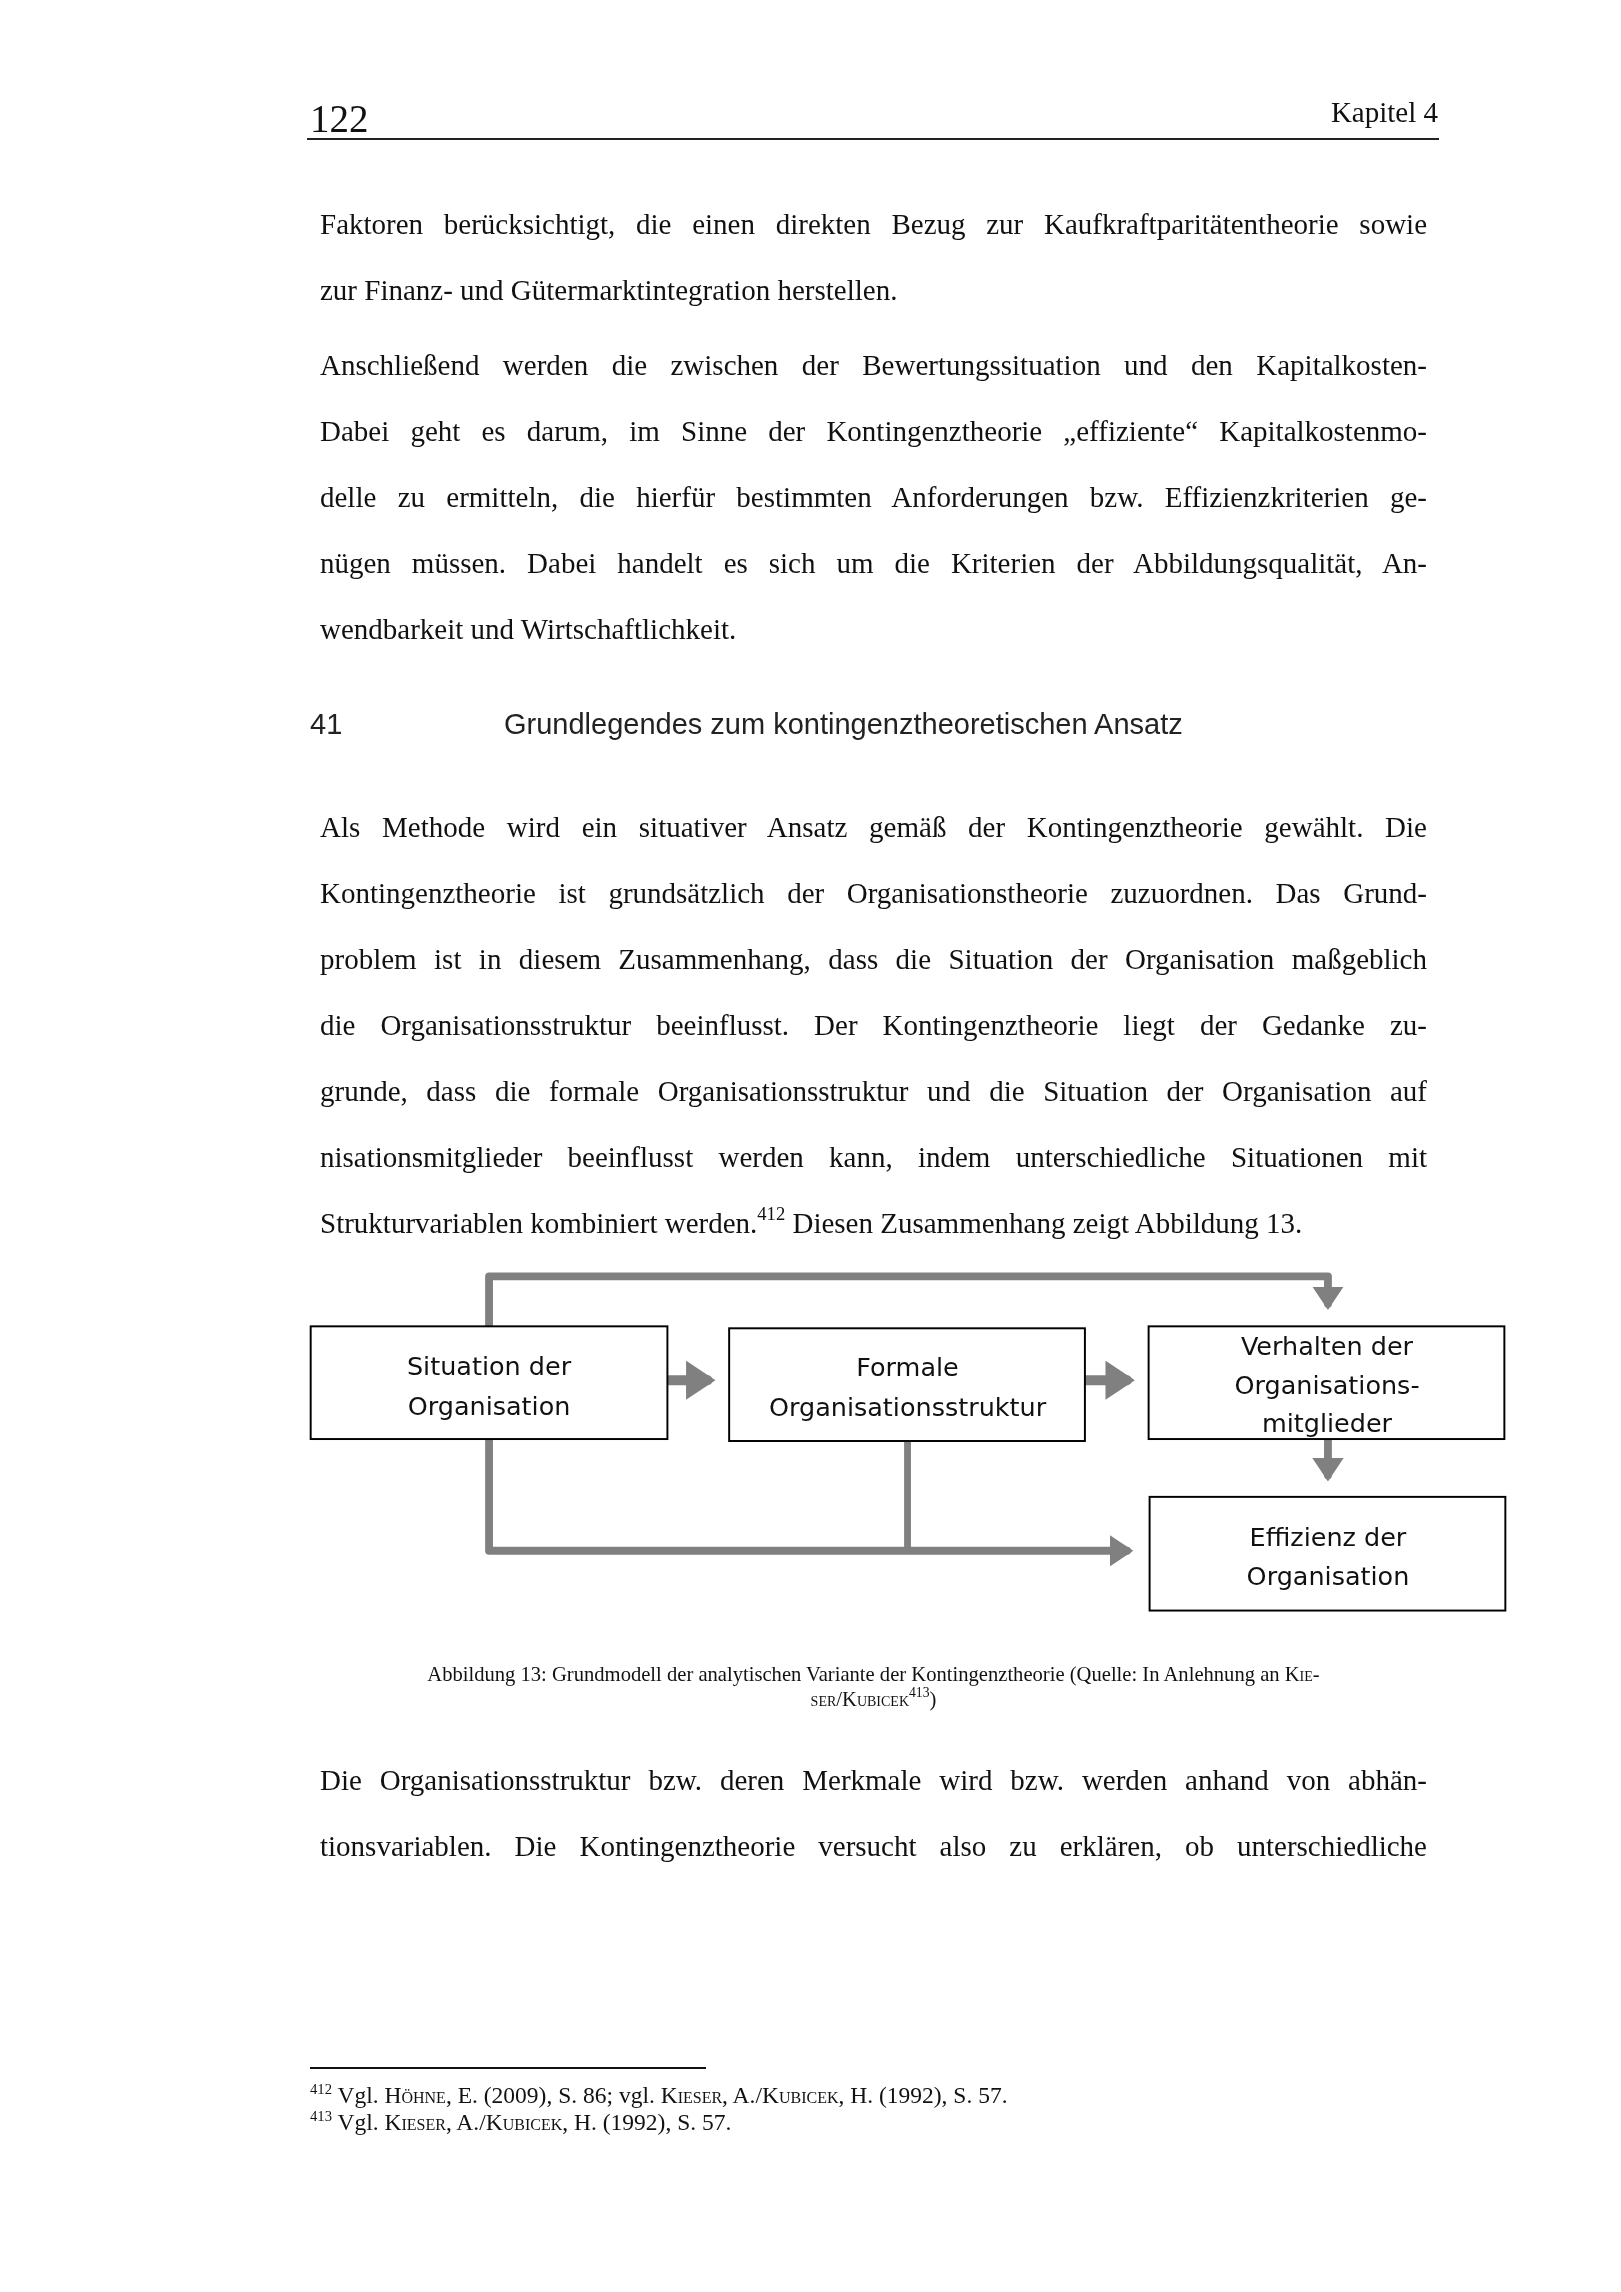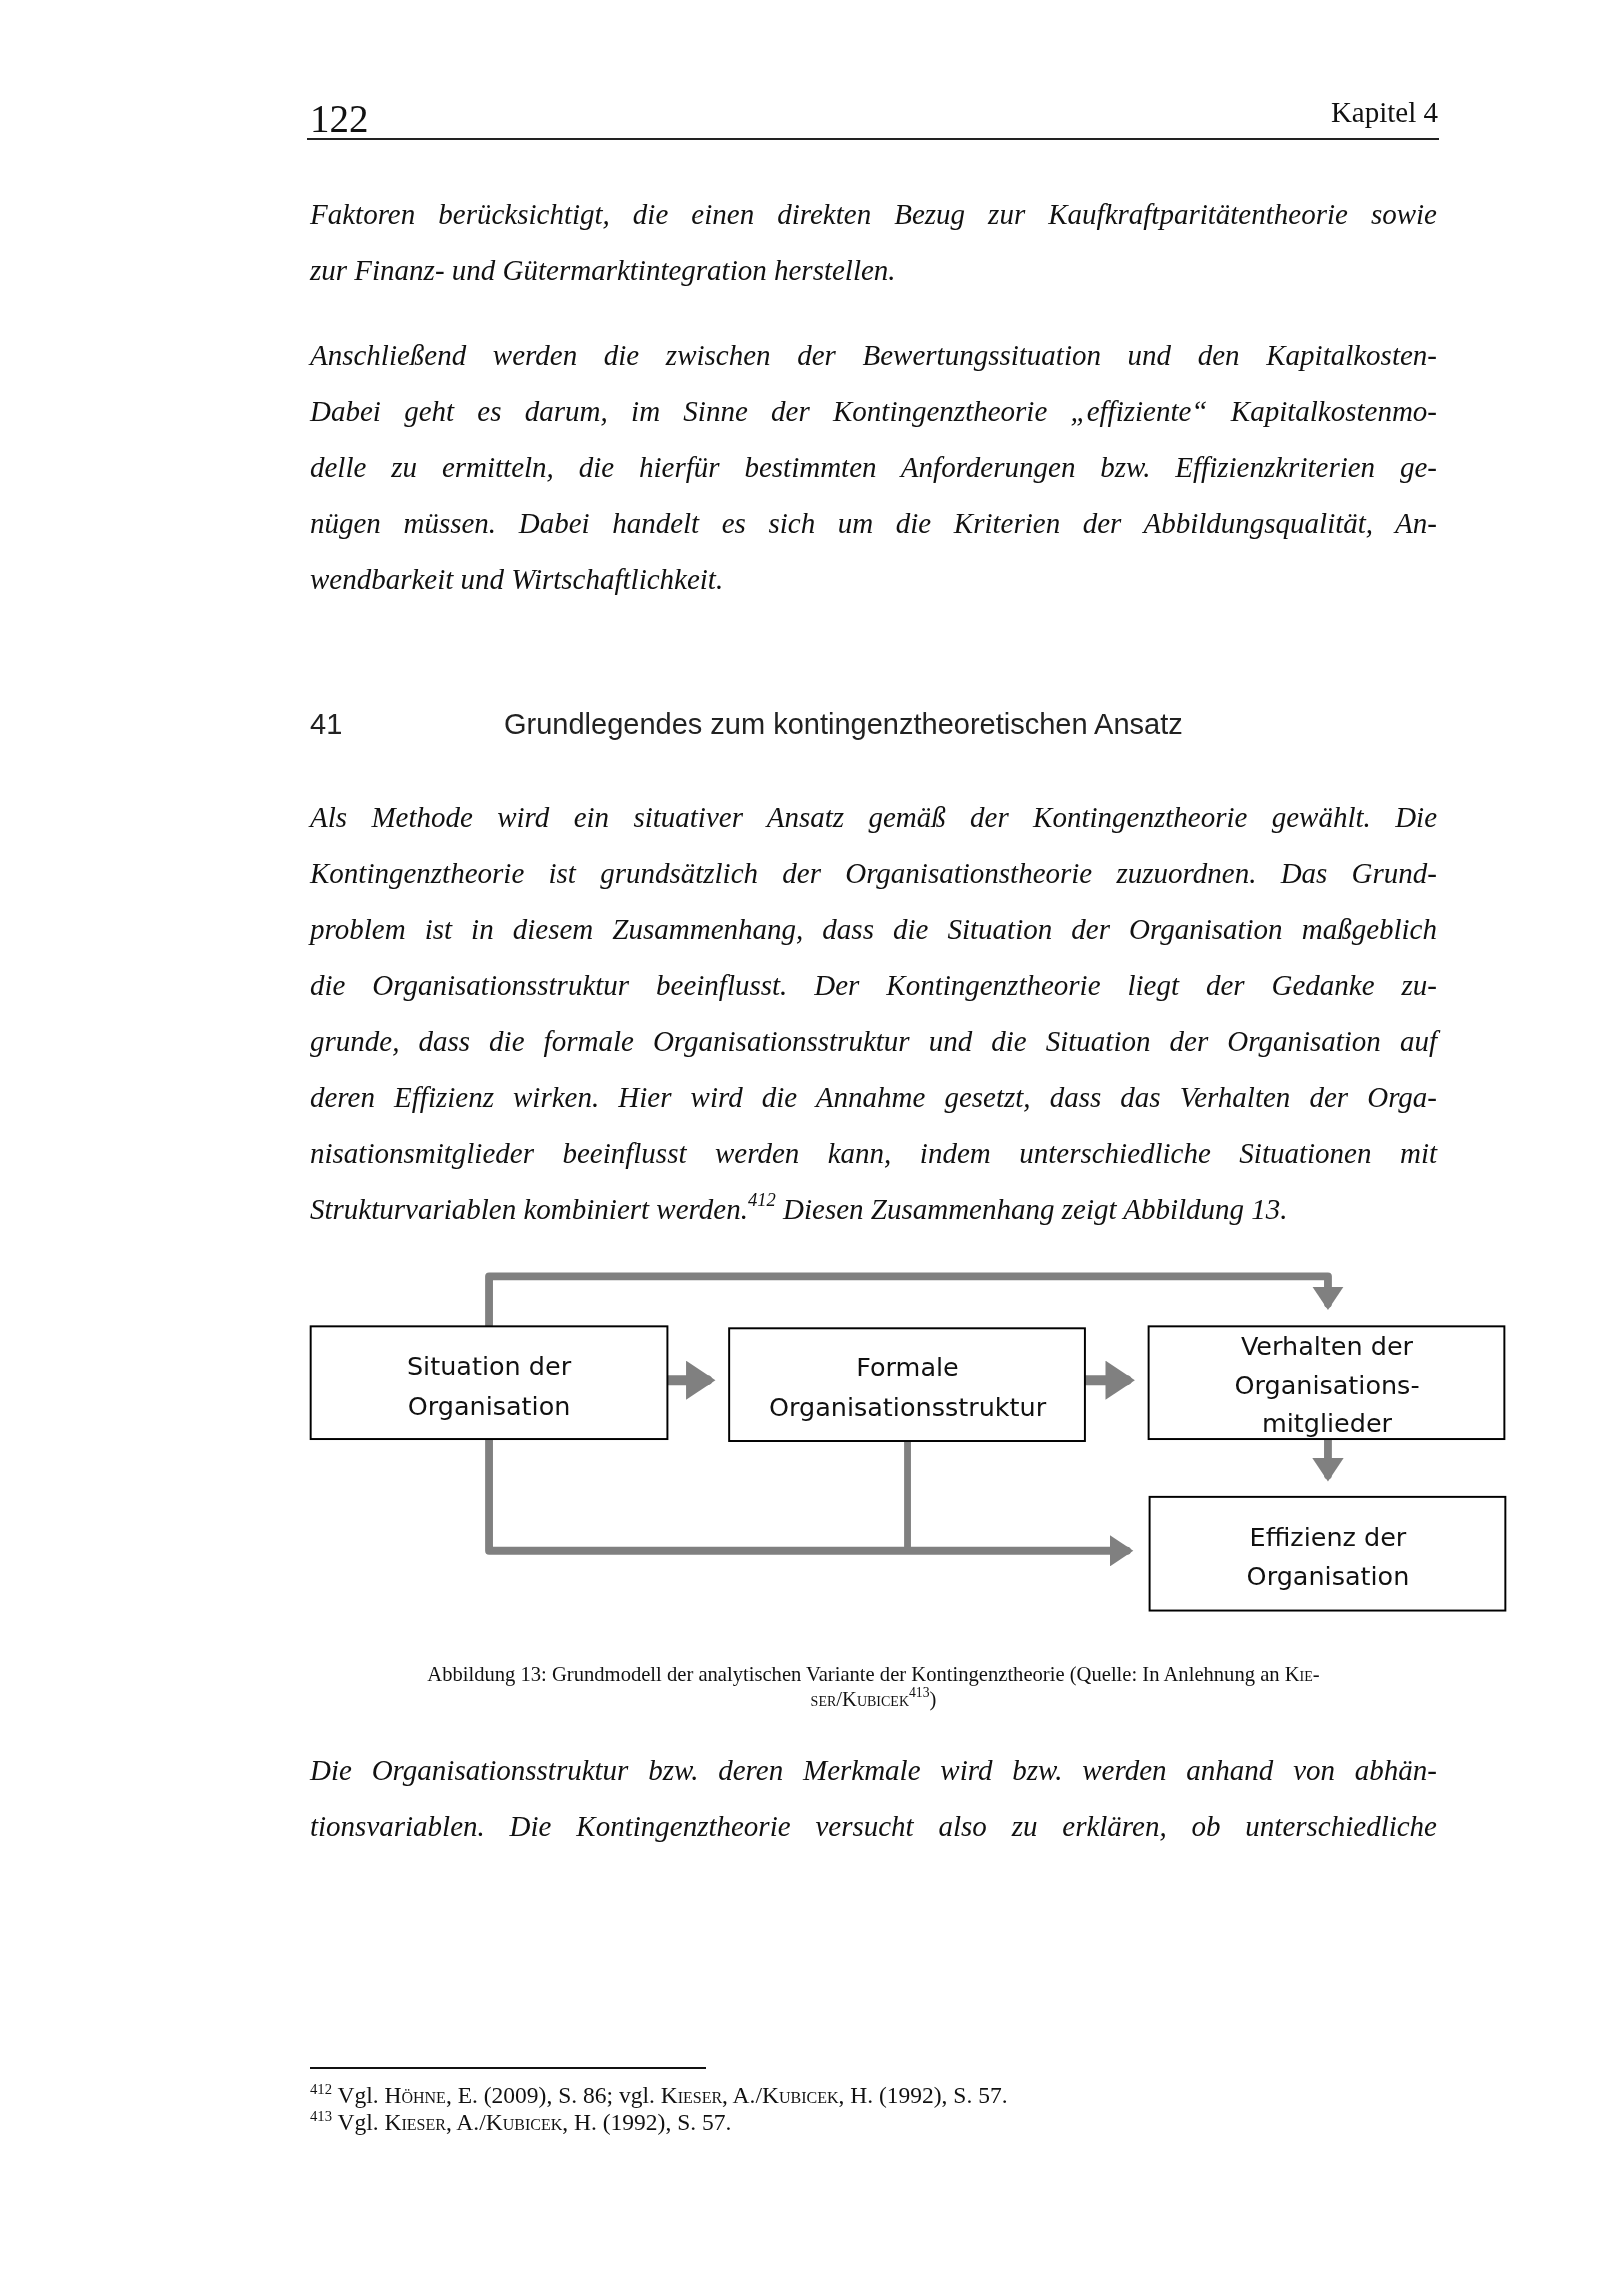--- a/index.html
+++ b/index.html
@@ -3,21 +3,21 @@
 <meta charset="utf-8">
 <style>
   html, body { margin: 0; padding: 0; background: #ffffff; }
   body { width: 1621px; height: 2293px; position: relative; overflow: hidden;
          font-family: "Liberation Serif", serif; color: #111; }
   .abs { position: absolute; }
   .header-left { left: 310px; top: 96px; font-size: 39px; }
   .header-right { right: 183px; top: 96px; font-size: 29px; }
   .header-rule { left: 307px; top: 138px; width: 1132px; height: 2px; background: #222; }
   .para { left: 310px; width: 1127px; font-size: 29px; line-height: 56px; text-align: justify; }
-  .para p { margin: 0; font-style: italic; }
+  .para p { margin: 10px; }
   .justify-last { text-align-last: justify; }
   .heading { left: 310px; top: 708px; font-family: "Liberation Sans", sans-serif; font-size: 29px; color: #222; }
   .heading .num { position: absolute; left: 0; }
   .heading .title { position: absolute; left: 194px; white-space: nowrap; }
   sup { font-size: 18.6px; line-height: 0; vertical-align: 12.7px; }
   .sc { font-variant: small-caps; }
   .caption { left: 310px; width: 1127px; top: 1662px; font-size: 20.6px; line-height: 24.5px; text-align: center; }
   .fn-rule { left: 310px; top: 2067px; width: 396px; height: 2px; background: #111; }
   .footnotes { left: 310px; top: 2082px; font-size: 23.5px; line-height: 26.5px; }
   .footnotes sup { font-size: 14.7px; vertical-align: 8.8px; }
@@ -47,21 +47,20 @@
   <span class="num">41</span>
   <span class="title">Grundlegendes zum kontingenztheoretischen Ansatz</span>
 </div>
 
 <div class="abs para" style="top:789px;">
   <p class="justify-last">Als Methode wird ein situativer Ansatz gemäß der Kontingenztheorie gewählt. Die</p>
   <p class="justify-last">Kontingenztheorie ist grundsätzlich der Organisationstheorie zuzuordnen. Das Grund-</p>
   <p class="justify-last">problem ist in diesem Zusammenhang, dass die Situation der Organisation maßgeblich</p>
   <p class="justify-last">die Organisationsstruktur beeinflusst. Der Kontingenztheorie liegt der Gedanke zu-</p>
   <p class="justify-last">grunde, dass die formale Organisationsstruktur und die Situation der Organisation auf</p>
-  <p class="justify-last">deren Effizienz wirken. Hier wird die Annahme gesetzt, dass das Verhalten der Orga-</p>
   <p class="justify-last">nisationsmitglieder beeinflusst werden kann, indem unterschiedliche Situationen mit</p>
   <p><span>Strukturvariablen kombiniert werden.</span><sup>412</sup><span> Diesen Zusammenhang zeigt Abbildung 13.</span></p>
 </div>
 
 <svg class="abs" style="left:0; top:0;" width="1621" height="2293" viewBox="0 0 1654 2339">
   <defs>
     <marker id="arrowhead" markerWidth="4" markerHeight="4" refX="2.2" refY="2" orient="auto" markerUnits="strokeWidth">
       <path d="M0,0 L3,2 L0,4 Z" fill="#808080"></path>
     </marker>
   </defs>

